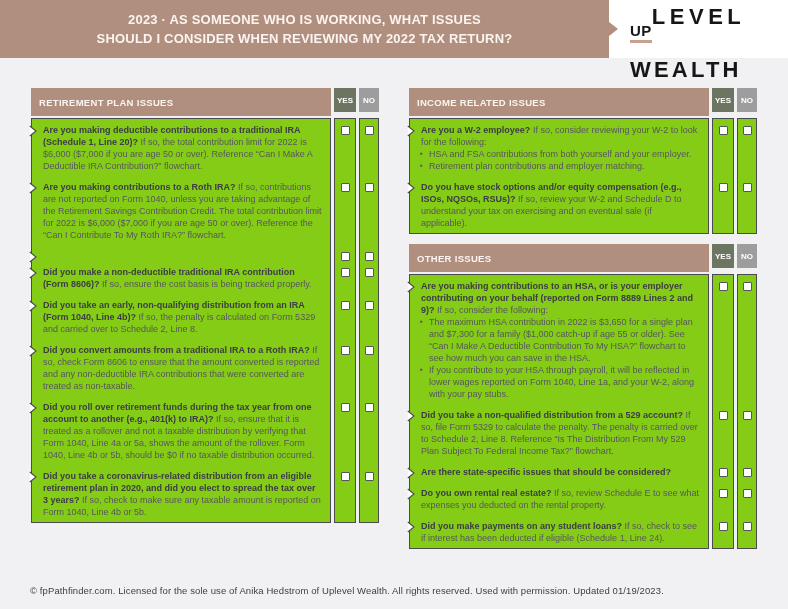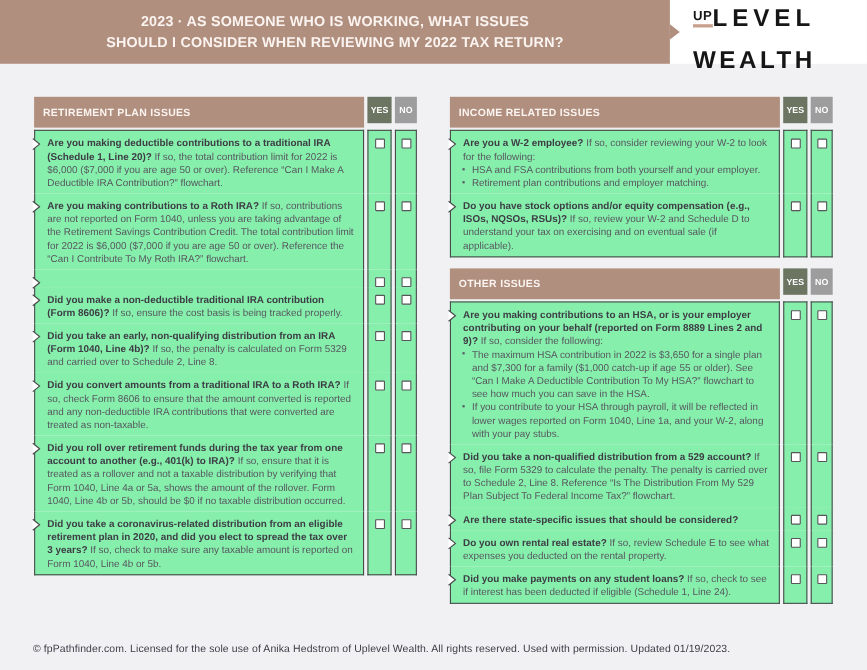--- a/index.html
+++ b/index.html
@@ -39,22 +39,22 @@
     border-left:9px solid var(--banner);
     border-top:7px solid transparent;
     border-bottom:7px solid transparent;
   }
   .logo{
     position:absolute;left:630px;top:6px;
     color:#161616;
   }
   .logo-l1{display:flex;align-items:flex-start;}
   .logo-up{
-    font-size:12px;font-weight:700;letter-spacing:.5px;line-height:1;
-    margin-top:2px;padding-bottom:2px;
+    font-size:15px;font-weight:700;letter-spacing:.5px;line-height:1;
+    margin-top:17px;padding-bottom:2px;
     border-bottom:3px solid var(--logo-underline);
   }
   .logo-level{font-size:22px;font-weight:700;letter-spacing:4.5px;line-height:1;}
   .logo-l2{font-size:22px;font-weight:700;letter-spacing:3.2px;line-height:1;margin-top:16px;}
   
   .content{
     position:absolute;left:0;top:88px;width:788px;
     padding:0 31px;
     display:flex;gap:30px;
   }
@@ -72,21 +72,21 @@
   .col-head{
     color:#ffffff;font-size:8px;font-weight:700;
     display:flex;align-items:center;justify-content:center;height:24px;
   }
   .yes-head{background:var(--yes-header);}
   .no-head{background:var(--no-header);}
   .sec-body{
     display:grid;grid-template-columns:1fr 22px 20px;column-gap:3px;
   }
   .cell{
-    background:#86efac;
+    background:#84cc16;
     border-left:1.2px solid var(--line);
     border-right:1.2px solid var(--line);
   }
   .cell.first{border-top:1.2px solid var(--line);}
   .cell.last{border-bottom:1.2px solid var(--line);}
   .q-cell{
     position:relative;
     padding:4.5px 8px 4.5px 11px;
     font-size:9px;line-height:12px;
   }

